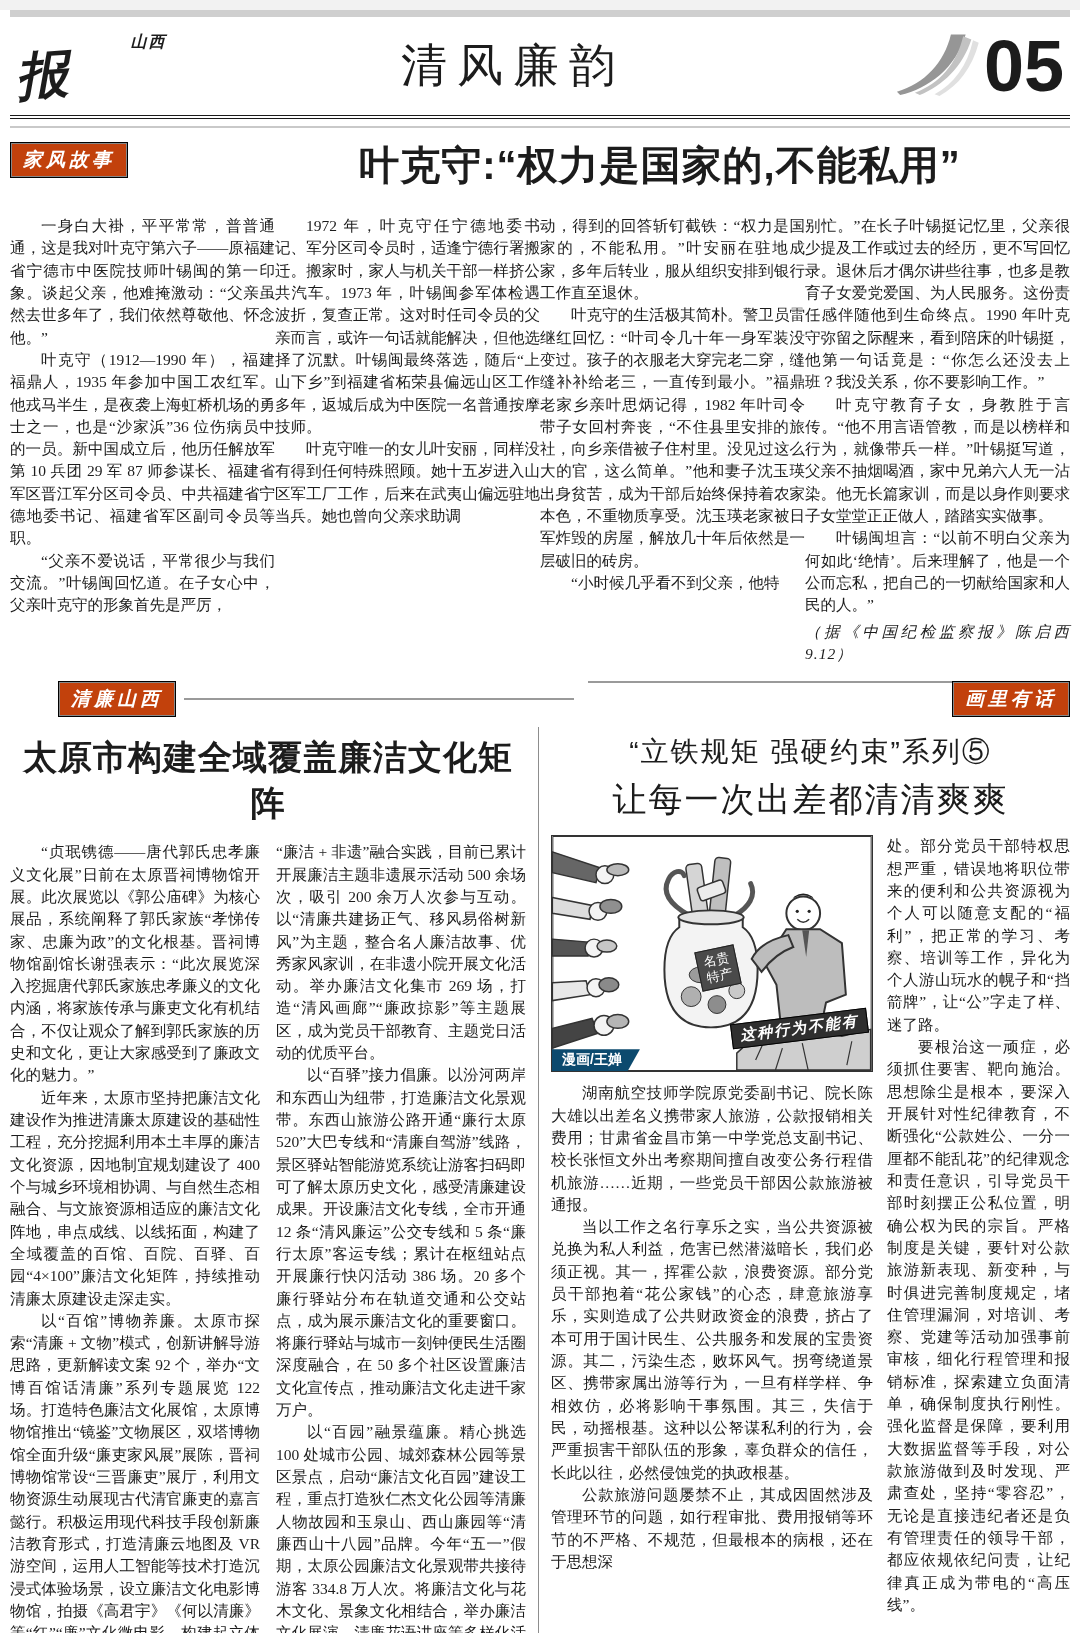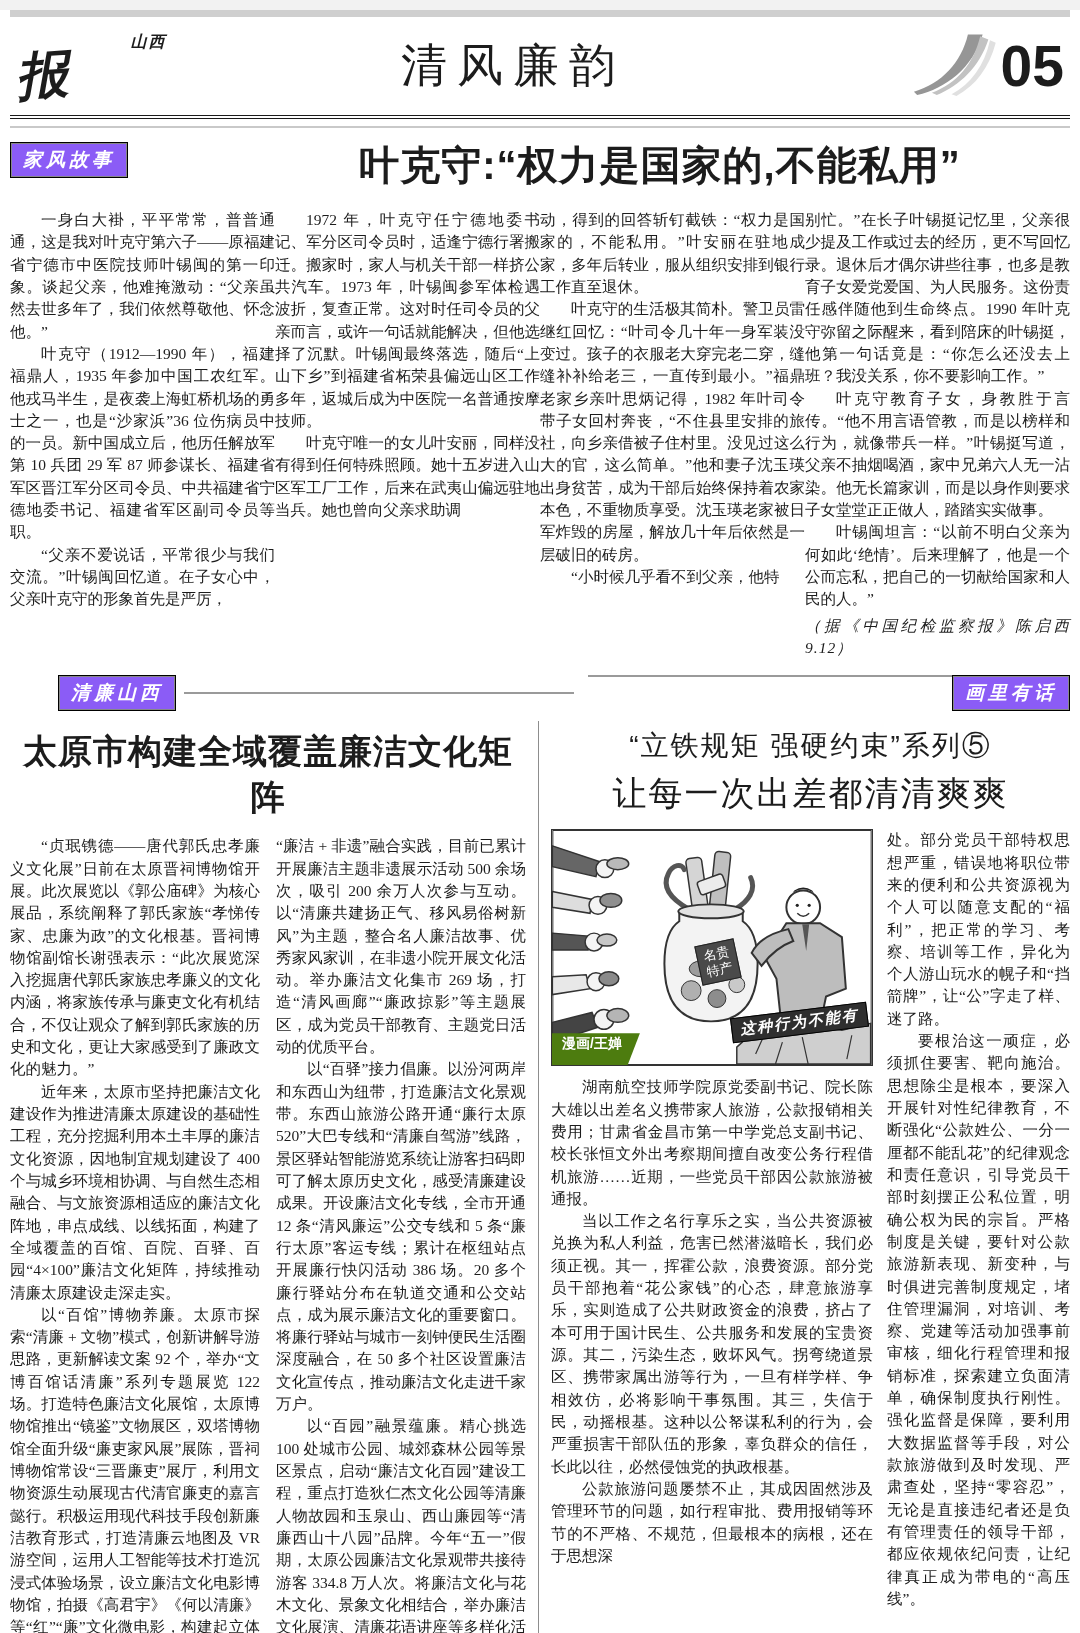--- a/index.html
+++ b/index.html
@@ -12,36 +12,36 @@
   .masthead { width: 265px; text-align: center; }
   .mast-region { font-style: italic; font-weight: bold; font-size: 16px; letter-spacing: 2px; }
   .mast-row { display: flex; align-items: flex-end; gap: 4px; }
   .mast-main { font-family: "Liberation Sans", sans-serif; font-weight: 900; font-size: 38px; letter-spacing: 2px; }
   .mast-script { font-style: italic; font-weight: 900; font-size: 52px; line-height: 0.9; transform: rotate(-4deg); }
   .edition-title { flex: 0 0 auto; font-size: 46px; font-weight: 300; letter-spacing: 10px; margin-left: 120px; font-family: "Liberation Sans", sans-serif; }
   .date-block { margin-left: 50px; font-family: "Liberation Sans", sans-serif; }
   .date-line { font-size: 15px; font-weight: bold; margin-bottom: 6px; }
   .editors-line { font-size: 13px; font-weight: bold; }
   .header-right { margin-left: auto; display: flex; align-items: center; }
-  .page-number { font-family: "Liberation Sans", sans-serif; font-size: 57px; font-weight: bold; line-height: 1; margin-left: 2px; }
+  .page-number { font-family: "Liberation Sans", sans-serif; font-size: 72px; font-weight: bold; line-height: 1; margin-left: 2px; }
   .subrule { height: 2px; background: #c9c9c9; margin: 7px 0 10px; }
 
   
-  .badge { display: inline-block; background: #8b5cf6; color: #fff; font-style: italic; font-weight: bold;
+  .badge { display: inline-block; background: #c2410c; color: #fff; font-style: italic; font-weight: bold;
            font-size: 19px; letter-spacing: 4px; padding: 4px 12px; border: 1px solid #000; box-shadow: inset 0 0 0 1px #888; }
   .article p { font-size: 15.5px; line-height: 1.44; text-align: justify; text-indent: 2em; }
   .article p.cont { text-indent: 0; }
   .attr { font-style: italic; text-align: right; font-size: 13.5px; letter-spacing: 1px; margin-top: 4px; text-indent: 0 !important; }
 
   
   .fs-headrow { display: flex; align-items: flex-start; margin-top: 2px; }
   .fs-badge-wrap { width: 250px; padding-top: 4px; }
   .fs-headline { flex: 1; text-align: center; font-family: "Liberation Sans", sans-serif; font-weight: 900;
                  font-size: 40px; letter-spacing: 1px; padding-right: 10px; }
-  .fs-columns { display: flex; gap: 0; margin-top: 16px; }
+  .fs-columns { display: flex; gap: 0; margin-top: 22px; }
   .fs-columns .col { flex: 1; }
 
   
   .section-strip { display: flex; align-items: center; margin-top: 16px; padding-left: 48px; }
   .strip-left { width: 516px; display: flex; align-items: center; gap: 8px; }
   .strip-right { flex: 1; display: flex; align-items: flex-start; gap: 0; margin-left: 14px; }
   .strip-line { flex: 1; height: 2px; background: #9a9a9a; }
 
   
   .bottom-wrap { display: flex; margin-top: 10px; }
@@ -61,23 +61,23 @@
   .cc-right { flex: 1; }
 
   .cartoon { position: relative; width: 322px; height: 237px; border: 1px solid #333; margin-bottom: 10px; background: #fff; }
   .cartoon svg { display: block; }
   .jar-label { position: absolute; left: 146px; top: 112px; width: 40px; background: #4a4a4a; color: #fff;
                font-size: 13px; line-height: 16px; text-align: center; padding: 3px 2px; transform: rotate(-12deg);
                border: 1px solid #222; }
   .rock-banner { position: absolute; right: 4px; bottom: 30px; background: #2f2f2f; color: #fff; font-weight: bold;
                  font-style: italic; font-size: 15px; letter-spacing: 2px; padding: 2px 8px; transform: rotate(-7deg);
                  border: 1px solid #000; }
-  .cartoon-caption { position: absolute; left: 0; bottom: 0; background: #4d7c0f; color: #fff;
+  .cartoon-caption { position: absolute; left: 0; bottom: 0; background: #0c4a6e; color: #fff;
                      font-family: "Liberation Sans", sans-serif; font-weight: bold; font-size: 14px;
-                     padding: 2px 18px 12px 10px; clip-path: polygon(0 0, 100% 0, 86% 100%, 0 100%); }
+                     padding: 2px 18px 2px 10px; clip-path: polygon(0 0, 100% 0, 86% 100%, 0 100%); }
 </style>
 </head>
 <body>
 
 <div class="page">
 
   <div class="top-gray-bar"></div>
 
   <div class="page-header">
     <div class="masthead">

